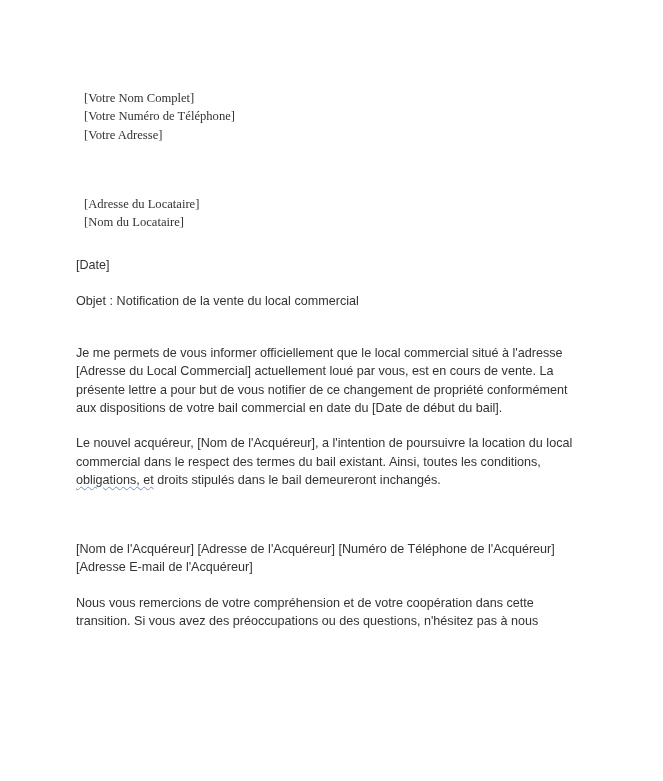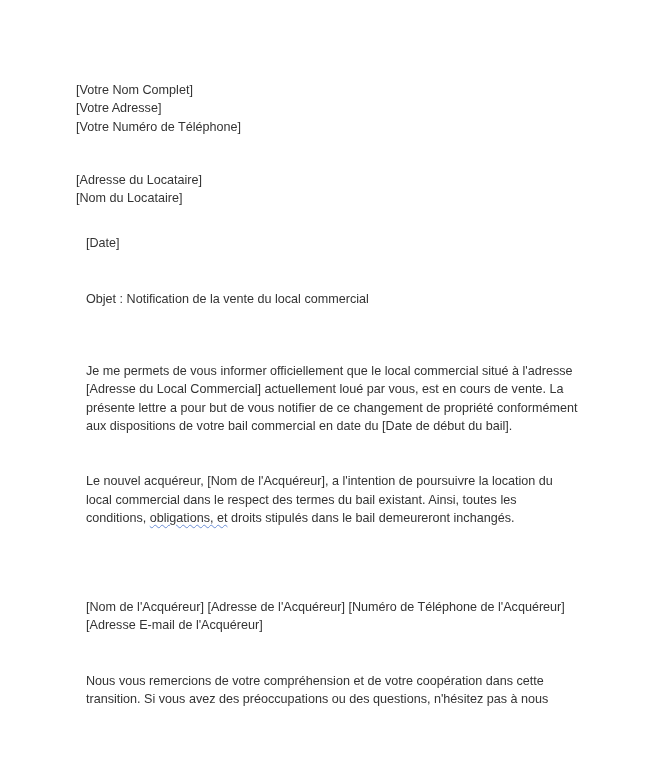--- a/index.html
+++ b/index.html
@@ -17,47 +17,48 @@
       line-height: 18.3px;
       color: #333333;
     }
     .page {
       position: absolute;
       left: 76px;
       top: 81px;
       width: 514px;
     }
     .block {
-      margin: 0;
+      margin: 8px;
+      font-family: Liberation Serif, serif;
     }
     .line {
       display: block;
       white-space: nowrap;
     }
     p {
-      margin: 10px;
+      margin: 0;
     }
     .gap-large { height: 35px; }
     .gap { height: 17px; }
     .squiggle {
       text-decoration: underline wavy #6b8fd6;
       text-decoration-thickness: 1px;
       text-underline-offset: 2px;
       text-align: center;
     }
   </style>
 </head>
 <body>
 
 <div class="page">
 
   <div class="block">
     <span class="line">[Votre Nom Complet]</span>
+    <span class="line">[Votre Numéro de Téléphone]</span>
     <span class="line">[Votre Adresse]</span>
-    <span class="line">[Votre Numéro de Téléphone]</span>
   </div>
 
   <div class="gap-large"></div>
 
   <div class="block">
     <span class="line">[Adresse du Locataire]</span>
     <span class="line">[Nom du Locataire]</span>
   </div>
 
   <div class="gap"></div>

